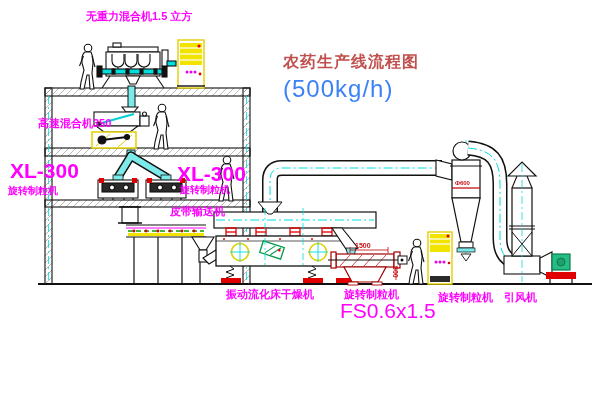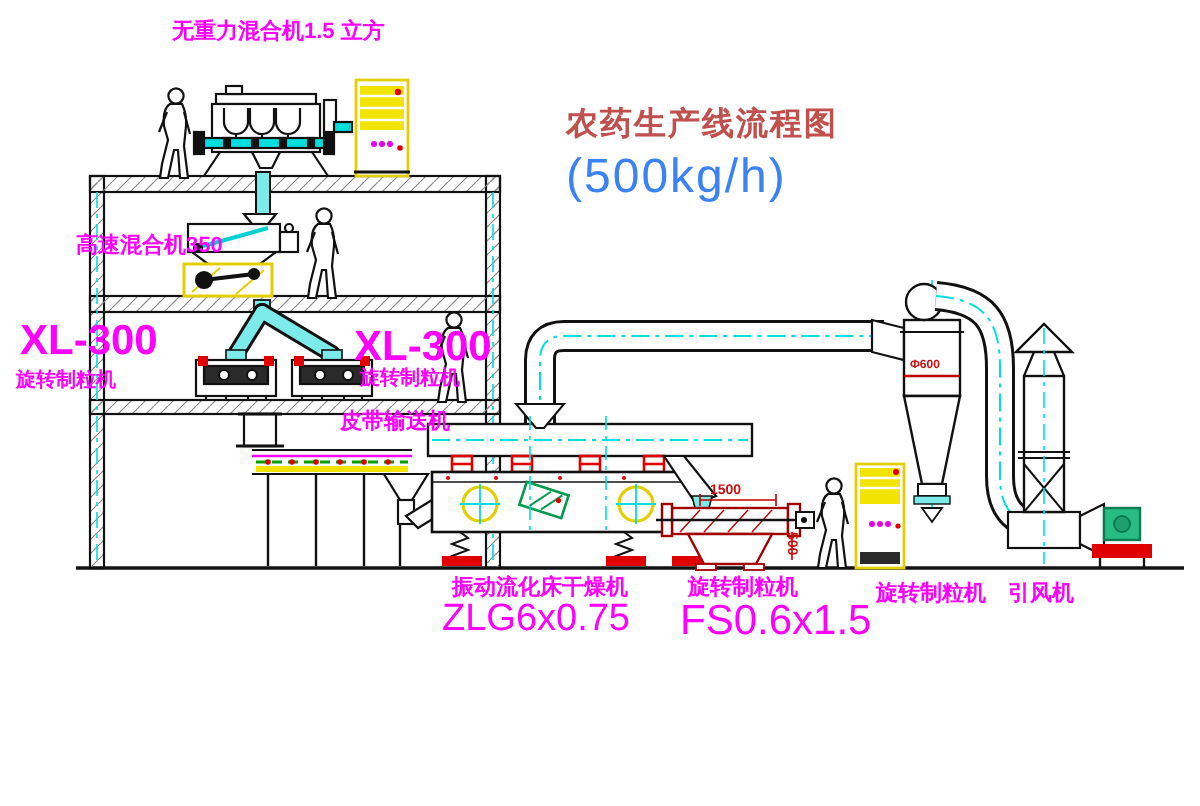--- a/index.html
+++ b/index.html
@@ -304,21 +304,20 @@
 </div>
 
 <div class="lbl" style="left:86px;top:11px;font-size:11px;">无重力混合机1.5 立方</div>
 <div class="lbl" style="left:38px;top:118px;font-size:11px;">高速混合机350</div>
 <div class="lbl" style="left:10px;top:160px;font-size:21px;">XL-300</div>
 <div class="lbl" style="left:8px;top:186px;font-size:10px;">旋转制粒机</div>
 <div class="lbl" style="left:177px;top:163px;font-size:21px;">XL-300</div>
 <div class="lbl" style="left:180px;top:185px;font-size:10px;">旋转制粒机</div>
 <div class="lbl" style="left:170px;top:206px;font-size:11px;">皮带输送机</div>
 <div class="lbl" style="left:226px;top:289px;font-size:11px;">振动流化床干燥机</div>
-<div class="lbl" style="left:221px;top:300px;font-size:19px;font-weight:400;">ZLG6x0.75</div>
 <div class="lbl" style="left:344px;top:289px;font-size:11px;">旋转制粒机</div>
 <div class="lbl" style="left:340px;top:300px;font-size:21px;font-weight:400;">FS0.6x1.5</div>
 <div class="lbl" style="left:438px;top:292px;font-size:11px;">旋转制粒机</div>
 <div class="lbl" style="left:504px;top:292px;font-size:11px;">引风机</div>
 
 <div class="dim" style="left:355px;top:242px;font-size:7px;">1500</div>
 <div class="dim rot90" style="left:399px;top:266px;font-size:7px;">500</div>
 <div class="dim" style="left:455px;top:180px;font-size:6px;">Φ600</div>
 
 </div>

